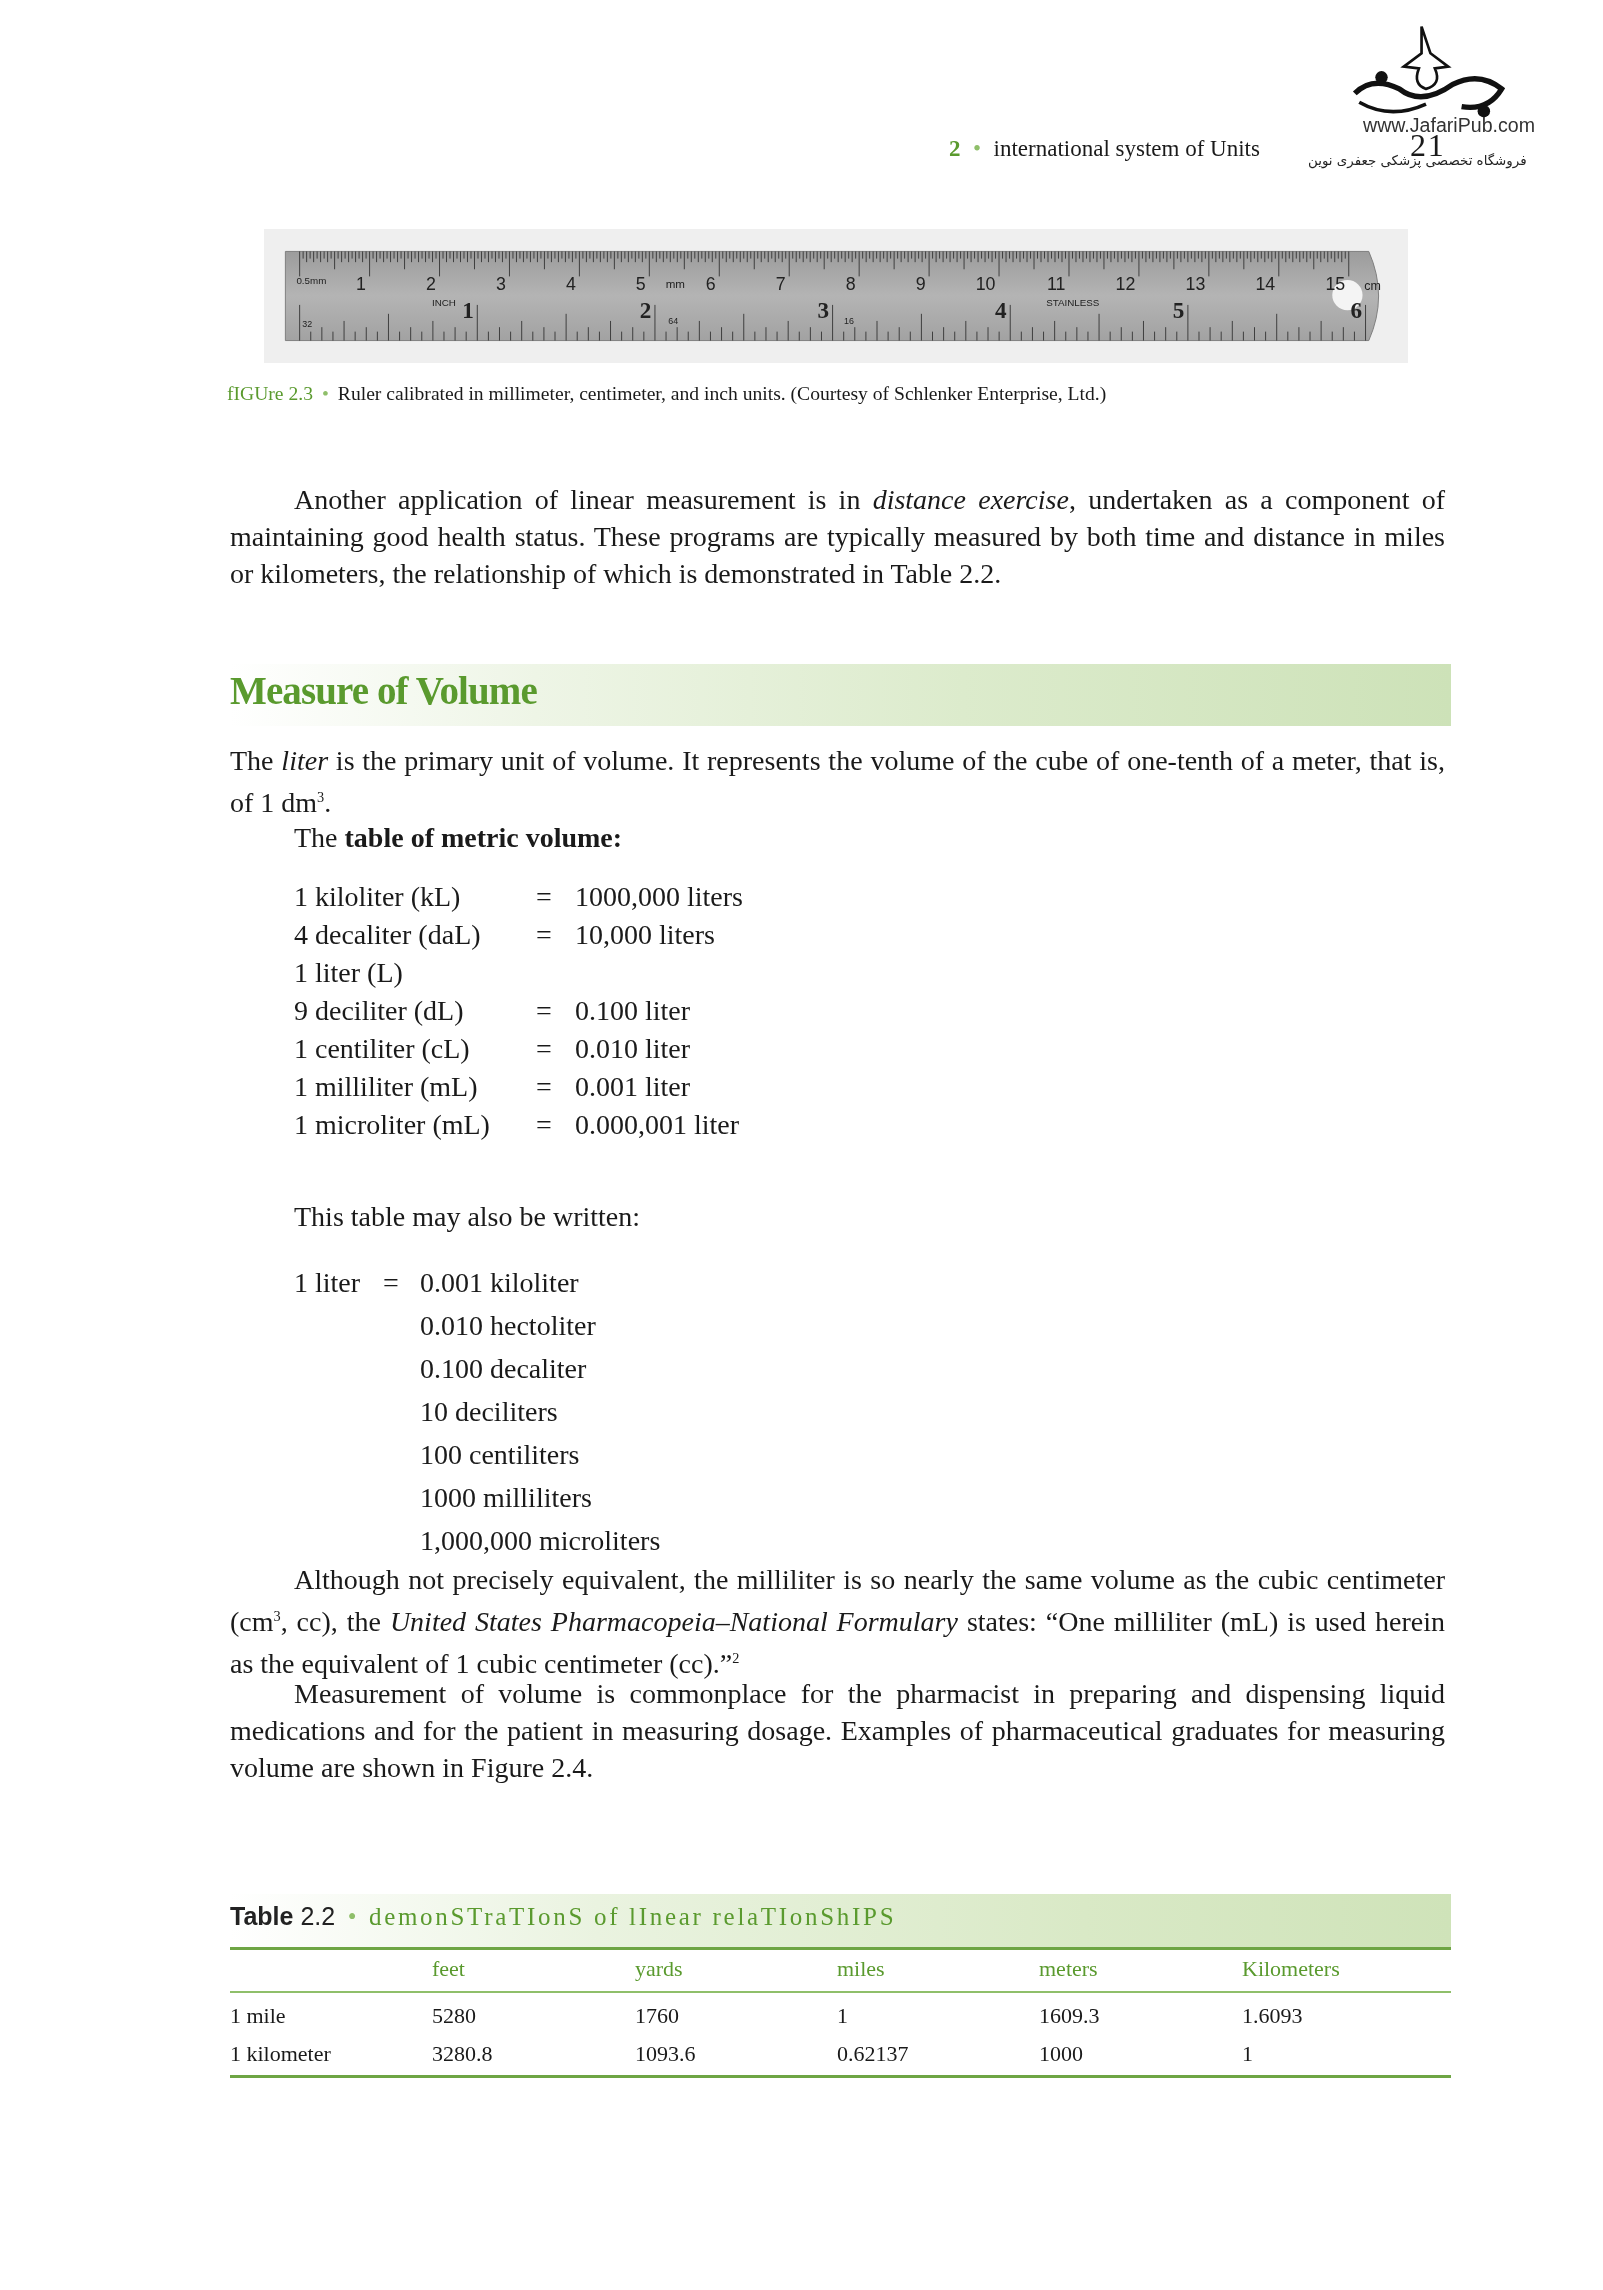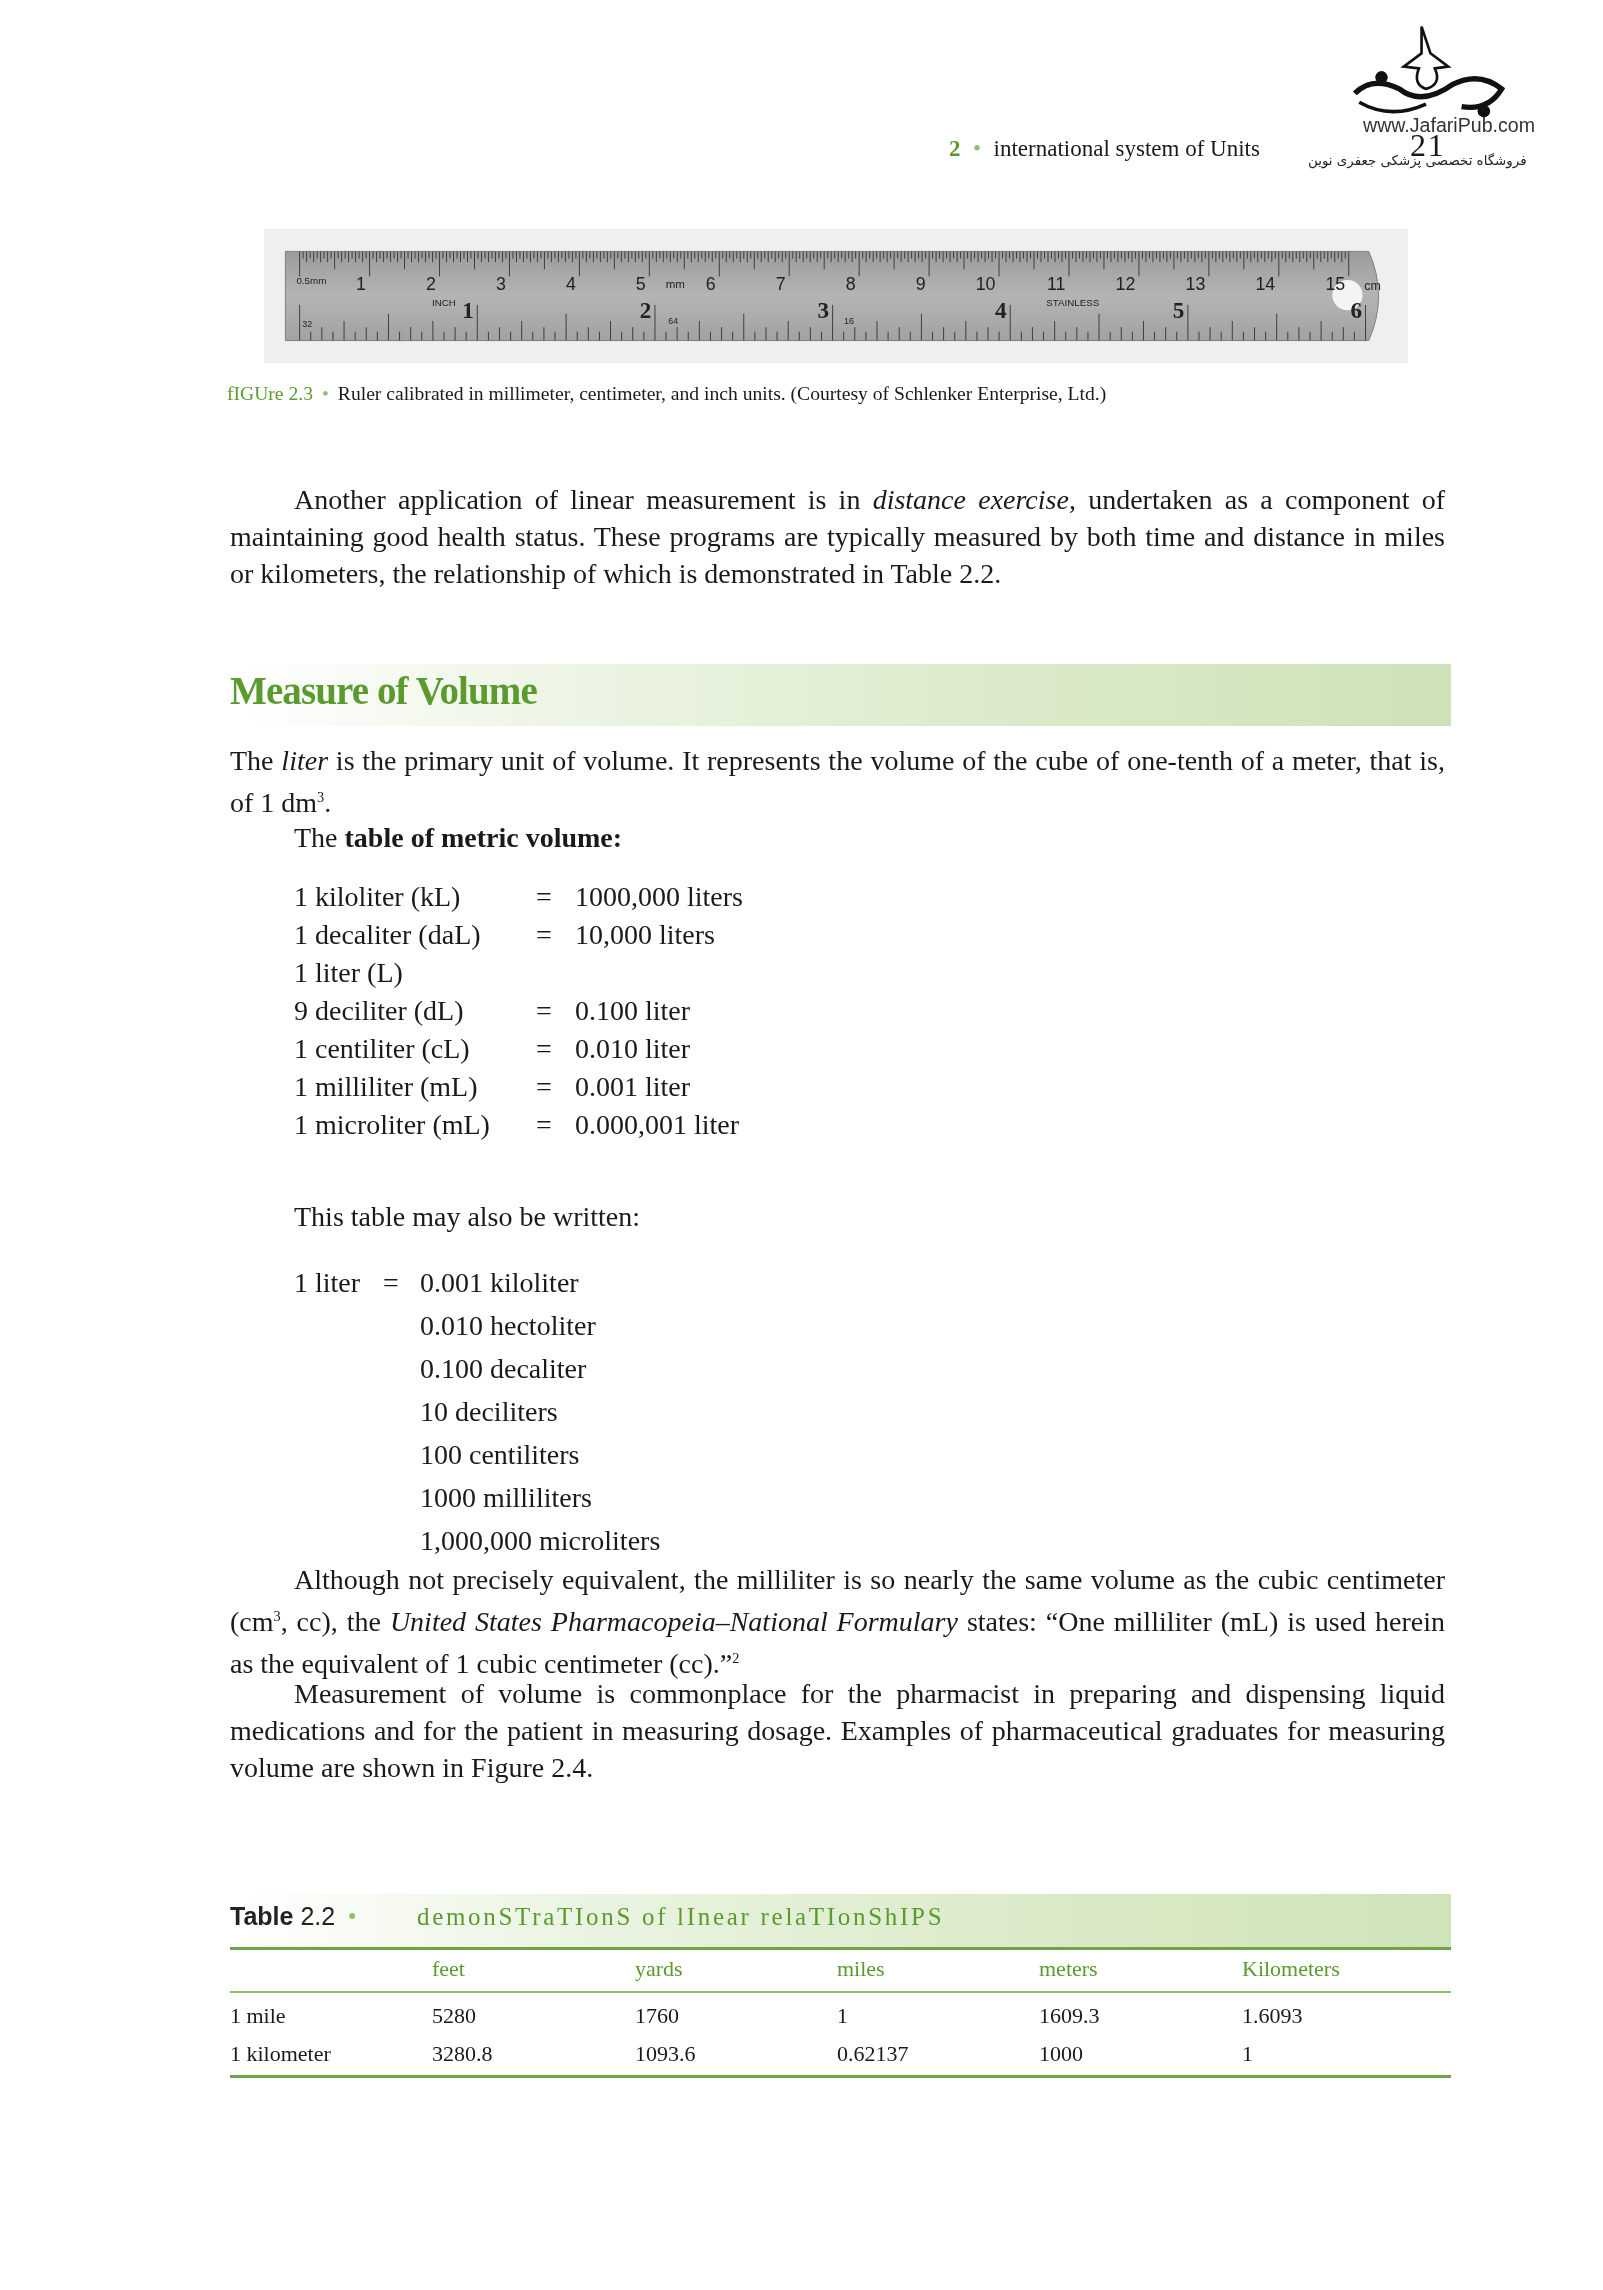--- a/index.html
+++ b/index.html
@@ -50,21 +50,21 @@
   .l-lhs { width: 89px; }
   .l-eq { width: 37px; }
 
   
   .t22-bar { position: absolute; left: 230px; top: 1894px; width: 1221px; height: 53px;
              background: linear-gradient(to right, #ffffff 0%, #eaf3e0 30%, #d9e9c6 70%, #cfe3b9 100%); }
   .t22-title { position: absolute; left: 230px; top: 1902px; font-size: 25px; white-space: nowrap; }
   .t22-title .lbl { color: #222; font-family: "Liberation Sans", sans-serif; }
   .t22-title .lbl b { font-weight: bold; }
   .t22-title .dot { color: #8fbf6a; margin: 0 12.5px; }
-  .t22-title .ttl { color: #5a9a2e; letter-spacing: 2.7px; margin-left: 48px; }
+  .t22-title .ttl { color: #5a9a2e; letter-spacing: 2.7px; }
   .rule { position: absolute; left: 230px; width: 1221px; background: #6ea544; }
   .t22-head { position: absolute; top: 1956px; left: 230px; width: 1221px; height: 36px; font-size: 22px; color: #5a9a2e; }
   .t22-head span, .t22-row span { position: absolute; white-space: nowrap; }
   .t22-row { position: absolute; left: 230px; width: 1221px; height: 36px; font-size: 22px; }
   .c0 { left: 0; } .c1 { left: 202px; } .c2 { left: 405px; } .c3 { left: 607px; } .c4 { left: 809px; } .c5 { left: 1012px; }
 </style>
 </head>
 <body>
 
 <svg class="logo" viewBox="0 0 200 130">
@@ -541,21 +541,21 @@
 <div class="para" style="top:742px;">
   <span>The </span><i>liter</i><span> is the primary unit of volume. It represents the volume of the cube of one-tenth of a meter, that is, of 1 dm</span><sup style="font-size:14.3px;">3</sup><span>.</span>
 </div>
 
 <div class="table-intro">
   <span>The </span><b>table of metric volume:</b>
 </div>
 
 <div class="vol-table" id="vol-table">
     <div class="vol-row"><span class="vol-unit">1 kiloliter (kL)</span><span class="vol-eq">=</span><span class="vol-val">1000,000 liters</span></div>
-    <div class="vol-row"><span class="vol-unit">1 decaliter (daL)</span><span class="vol-eq">=</span><span class="vol-val">10,000 liters</span></div>
+    <div class="vol-row"><span class="vol-unit">4 decaliter (daL)</span><span class="vol-eq">=</span><span class="vol-val">10,000 liters</span></div>
     <div class="vol-row"><span class="vol-unit">1 liter (L)</span><span class="vol-eq"></span><span class="vol-val"></span></div>
     <div class="vol-row"><span class="vol-unit">9 deciliter (dL)</span><span class="vol-eq">=</span><span class="vol-val">0.100 liter</span></div>
     <div class="vol-row"><span class="vol-unit">1 centiliter (cL)</span><span class="vol-eq">=</span><span class="vol-val">0.010 liter</span></div>
     <div class="vol-row"><span class="vol-unit">1 milliliter (mL)</span><span class="vol-eq">=</span><span class="vol-val">0.001 liter</span></div>
     <div class="vol-row"><span class="vol-unit">1 microliter (mL)</span><span class="vol-eq">=</span><span class="vol-val">0.000,001 liter</span></div>
   </div>
 
 <div class="also">This table may also be written:</div>
 
 <div class="liter-table" id="liter-table">

